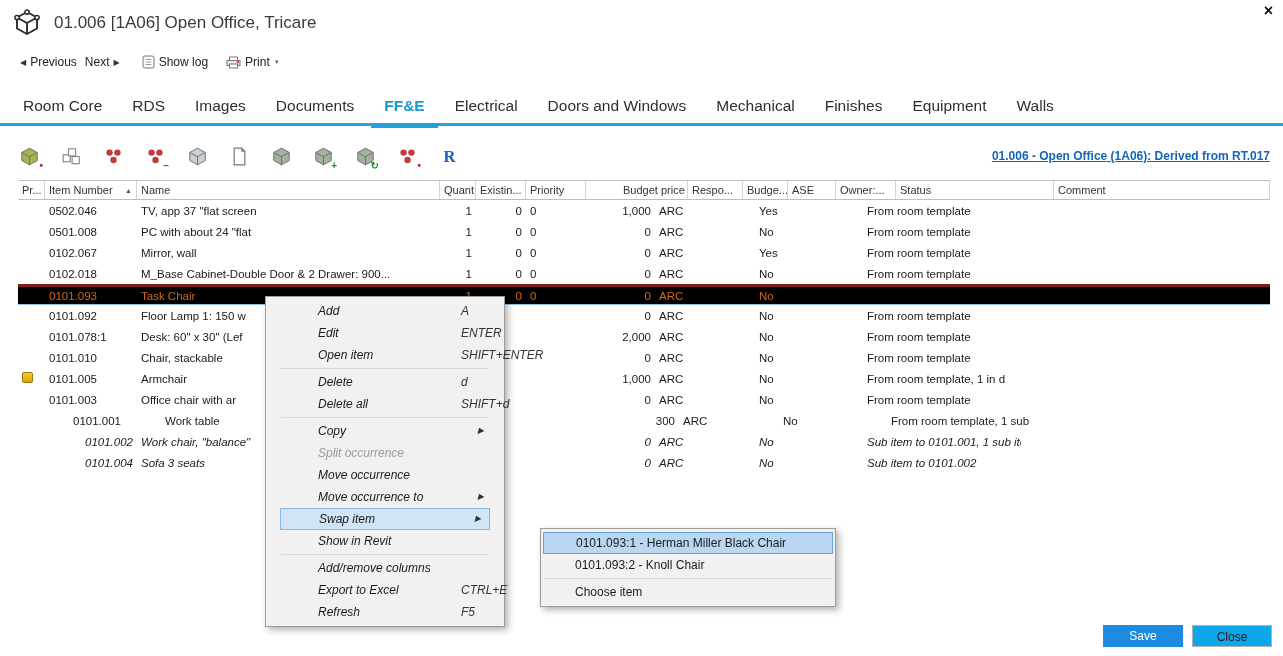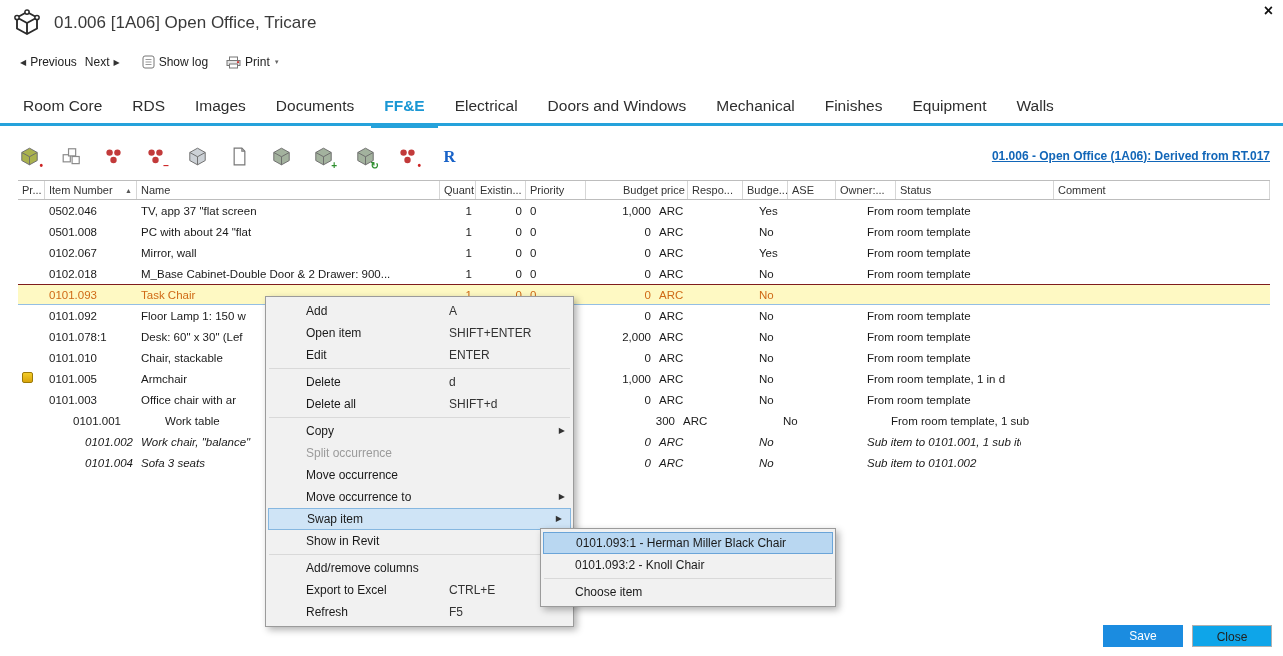--- a/index.html
+++ b/index.html
@@ -31,29 +31,29 @@
   .tbicon{width:22px;height:22px;display:inline-flex;align-items:center;justify-content:center;position:relative;}
   .badge{position:absolute;right:-3px;bottom:-3px;font-size:10px;font-weight:bold;line-height:1;}
   .room-link{position:absolute;top:149px;right:13px;font-size:12px;font-weight:bold;color:#1266b8;text-decoration:underline;cursor:pointer;}
 
   
   .grid{position:absolute;left:18px;top:180px;right:13px;}
   .thead{display:flex;height:20px;border-top:1px solid #bdbdbd;border-bottom:1px solid #bdbdbd;background:#fff;}
   .th{border-right:1px solid #d6d6d6;padding:3px 4px 0 4px;font-size:11px;color:#333;overflow:hidden;white-space:nowrap;position:relative;}
   .sort{font-size:7px;color:#555;position:absolute;right:4px;top:6px;}
   .row{display:flex;height:21px;align-items:center;}
-  .row.selected{background:#fef9c3;border-top:1px solid #7f1d1d;border-bottom:1px solid #94bfe4;justify-content:center;}
+  .row.selected{background:#000000;border-top:3px solid #7f1d1d;border-bottom:1px solid #94bfe4;justify-content:center;}
   .row.selected .cell{color:#cf6a16;}
   .row.sub{font-style:italic;}
   .row.sub .cell-item{text-align:right;}
   .cell{padding:0 4px;font-size:11.5px;white-space:nowrap;overflow:hidden;color:#1a1a1a;}
   .pr-badge{width:11px;height:11px;background:linear-gradient(#f3cc2a,#d9a50a);border:1px solid #9c7a08;border-radius:2px;display:inline-block;}
 
   
-  .menu{position:absolute;left:265px;top:296px;width:309px;background:#f1f1f1;border:1px solid #9b9b9b;box-shadow:3px 3px 7px rgba(0,0,0,.3);padding:3px 0;z-index:10;}
+  .menu{position:absolute;left:265px;top:296px;width:240px;background:#f1f1f1;border:1px solid #9b9b9b;box-shadow:3px 3px 7px rgba(0,0,0,.3);padding:3px 12px;z-index:10;font-style:italic;}
   .menu-item{position:relative;height:22px;line-height:22px;padding-left:40px;font-size:12px;color:#1a1a1a;cursor:default;}
   .menu-item.disabled{color:#9b9b9b;}
   .menu-item.highlighted{background:#cfe4f6;border:1px solid #86b7e0;margin:0 2px;padding-left:38px;line-height:20px;}
   .menu-sep{height:1px;background:#d9d9d9;margin:2px 3px;}
   .menu-shortcut{position:absolute;left:183px;color:#333;}
   .menu-arrow{position:absolute;right:8px;font-size:8px;color:#333;}
 
   
   .submenu{position:absolute;left:540px;top:528px;width:296px;background:#f1f1f1;border:1px solid #9b9b9b;box-shadow:3px 3px 7px rgba(0,0,0,.3);padding:3px 0;z-index:11;}
   .submenu-item{height:22px;line-height:22px;padding-left:34px;font-size:12px;color:#1a1a1a;cursor:default;}
@@ -415,22 +415,22 @@
           <div class="cell cell-ase" style="width: 48px;">No</div>
           <div class="cell cell-owner" style="width: 60px;"></div>
           <div class="cell cell-status" style="width: 158px;">Sub item to 0101.002</div>
           <div class="cell cell-comment" style="flex: 1 1 0%;"></div>
         </div>
       </div>
   </div>
 
   <div class="menu">
       <div class="menu-item"><span>Add</span><span class="menu-shortcut">A</span></div>
+      <div class="menu-item"><span>Edit</span><span class="menu-shortcut">ENTER</span></div>
       <div class="menu-item"><span>Open item</span><span class="menu-shortcut">SHIFT+ENTER</span></div>
-      <div class="menu-item"><span>Edit</span><span class="menu-shortcut">ENTER</span></div>
       <div class="menu-sep"></div>
       <div class="menu-item"><span>Delete</span><span class="menu-shortcut">d</span></div>
       <div class="menu-item"><span>Delete all</span><span class="menu-shortcut">SHIFT+d</span></div>
       <div class="menu-sep"></div>
       <div class="menu-item"><span>Copy</span><span class="menu-arrow">▶</span></div>
       <div class="menu-item disabled"><span>Split occurrence</span></div>
       <div class="menu-item"><span>Move occurrence</span></div>
       <div class="menu-item"><span>Move occurrence to</span><span class="menu-arrow">▶</span></div>
       <div class="menu-item highlighted"><span>Swap item</span><span class="menu-arrow">▶</span></div>
       <div class="menu-item"><span>Show in Revit</span></div>

